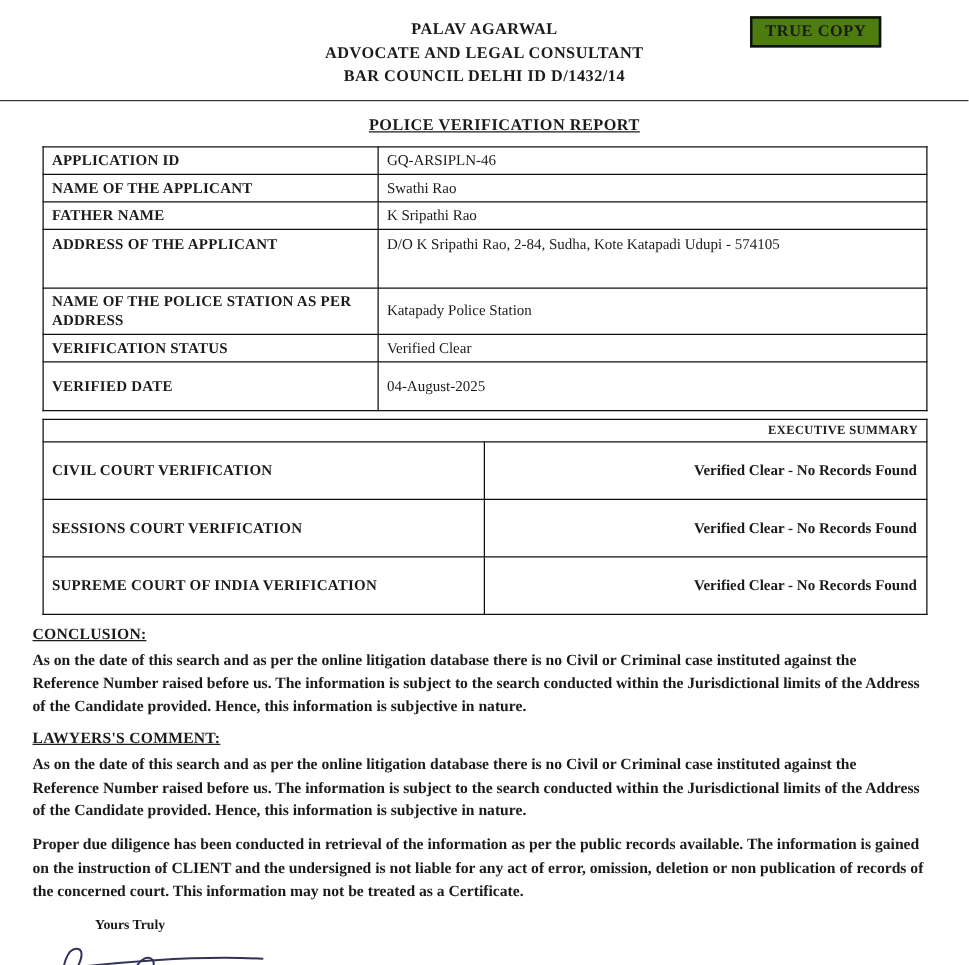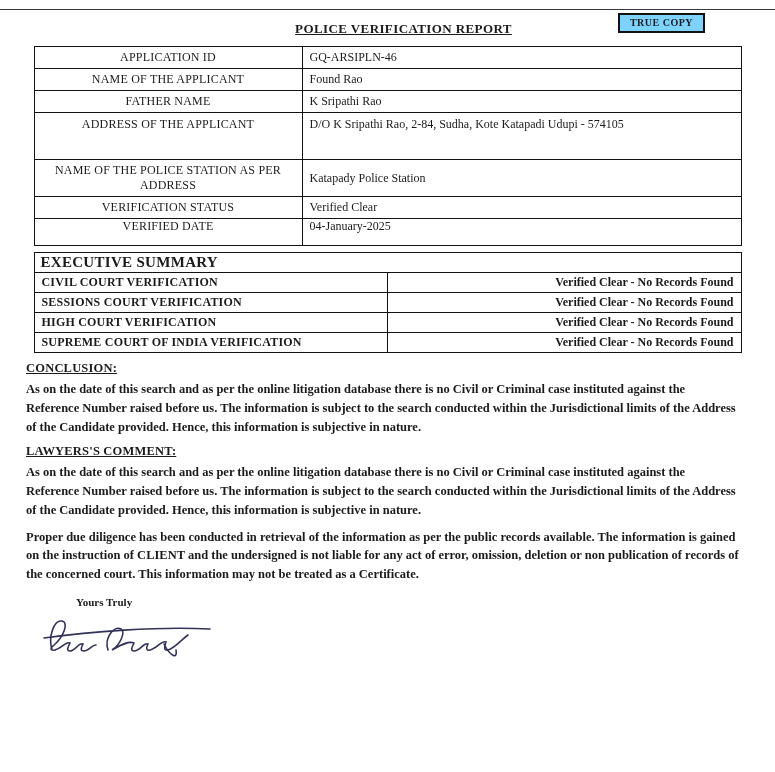--- a/index.html
+++ b/index.html
@@ -26,23 +26,23 @@
     line-height: 1.45;
     letter-spacing: 0.4px;
   }
   .true-copy-stamp {
     position: absolute;
     top: 13px;
     right: 70px;
     border: 2px solid #111;
     padding: 2px 10px 3px 10px;
     font-weight: bold;
-    font-size: 10px;
+    font-size: 13px;
     letter-spacing: 0.5px;
-    background: #7dd3fc;
+    background: #4d7c0f;
   }
   .header-rule {
     border: none;
     border-top: 1.5px solid #3a3a3a;
     margin: 9px 0 0 0;
   }
   .doc-title {
     text-align: center;
     font-weight: bold;
     font-size: 13px;
@@ -60,38 +60,37 @@
   }
   td, th {
     border: 1px solid #111;
     font-size: 12px;
     padding: 2px 7px;
     vertical-align: middle;
     overflow: hidden;
   }
   .applicant-table td.cell-label {
     width: 253px;
-    font-weight: normal;
+    font-weight: bold;
     letter-spacing: 0.2px;
-    text-align: center;
   }
   .applicant-table tr.row-regular td { height: 17px; }
   .applicant-table tr.row-address td { height: 40px; vertical-align: top; padding-top: 4px; }
   .applicant-table tr.row-police td { height: 32px; }
-  .applicant-table tr.row-date td { height: 24px; vertical-align: top; padding-top: 0; }
+  .applicant-table tr.row-date td { height: 24px; vertical-align: top; padding-top: 12px; }
   .summary-table { margin-top: 6px; }
   .summary-table th.summary-title {
-    text-align: left;
-    font-size: 15px;
+    text-align: right;
+    font-size: 10px;
     font-weight: bold;
     letter-spacing: 0.3px;
     height: 15px;
     padding: 1px 6px;
   }
-  .summary-table td { height: 15px; padding: 2px 7px; }
+  .summary-table td { height: 15px; padding: 15px 7px; }
   .summary-table td.cell-label {
     width: 366px;
     font-weight: bold;
     letter-spacing: 0.2px;
   }
   .summary-table td.cell-value {
     font-weight: bold;
     text-align: right;
   }
   
@@ -121,75 +120,76 @@
   .signature-wrap {
     margin-left: 38px;
     height: 52px;
   }
 </style>
 </head>
 <body>
 
 <div class="page">
 
+  <div class="letterhead">
+    <div>PALAV AGARWAL</div>
+    <div>ADVOCATE AND LEGAL CONSULTANT</div>
+    <div>BAR COUNCIL DELHI ID D/1432/14</div>
+  </div>
 
   <div class="true-copy-stamp">TRUE COPY</div>
 
   <hr class="header-rule">
 
   <div class="doc-title">POLICE VERIFICATION REPORT</div>
 
   <table class="applicant-table">
     <tbody>
       <tr class="row-regular">
         <td class="cell-label">APPLICATION ID</td>
         <td class="cell-value">GQ-ARSIPLN-46</td>
       </tr>
       <tr class="row-regular">
         <td class="cell-label">NAME OF THE APPLICANT</td>
-        <td class="cell-value">Found Rao</td>
+        <td class="cell-value">Swathi Rao</td>
       </tr>
       <tr class="row-regular">
         <td class="cell-label">FATHER NAME</td>
         <td class="cell-value">K Sripathi Rao</td>
       </tr>
       <tr class="row-address">
         <td class="cell-label">ADDRESS OF THE APPLICANT</td>
         <td class="cell-value">D/O K Sripathi Rao, 2-84, Sudha, Kote Katapadi Udupi - 574105</td>
       </tr>
       <tr class="row-police">
         <td class="cell-label">NAME OF THE POLICE STATION AS PER ADDRESS</td>
         <td class="cell-value">Katapady Police Station</td>
       </tr>
       <tr class="row-regular">
         <td class="cell-label">VERIFICATION STATUS</td>
         <td class="cell-value">Verified Clear</td>
       </tr>
       <tr class="row-date">
         <td class="cell-label">VERIFIED DATE</td>
-        <td class="cell-value">04-January-2025</td>
+        <td class="cell-value">04-August-2025</td>
       </tr>
     </tbody>
   </table>
 
   <table class="summary-table">
     <tbody>
       <tr>
         <th class="summary-title" colspan="2">EXECUTIVE SUMMARY</th>
       </tr>
       <tr>
         <td class="cell-label">CIVIL COURT VERIFICATION</td>
         <td class="cell-value">Verified Clear - No Records Found</td>
       </tr>
       <tr>
         <td class="cell-label">SESSIONS COURT VERIFICATION</td>
-        <td class="cell-value">Verified Clear - No Records Found</td>
-      </tr>
-      <tr>
-        <td class="cell-label">HIGH COURT VERIFICATION</td>
         <td class="cell-value">Verified Clear - No Records Found</td>
       </tr>
       <tr>
         <td class="cell-label">SUPREME COURT OF INDIA VERIFICATION</td>
         <td class="cell-value">Verified Clear - No Records Found</td>
       </tr>
     </tbody>
   </table>
 
   <div class="sections">

